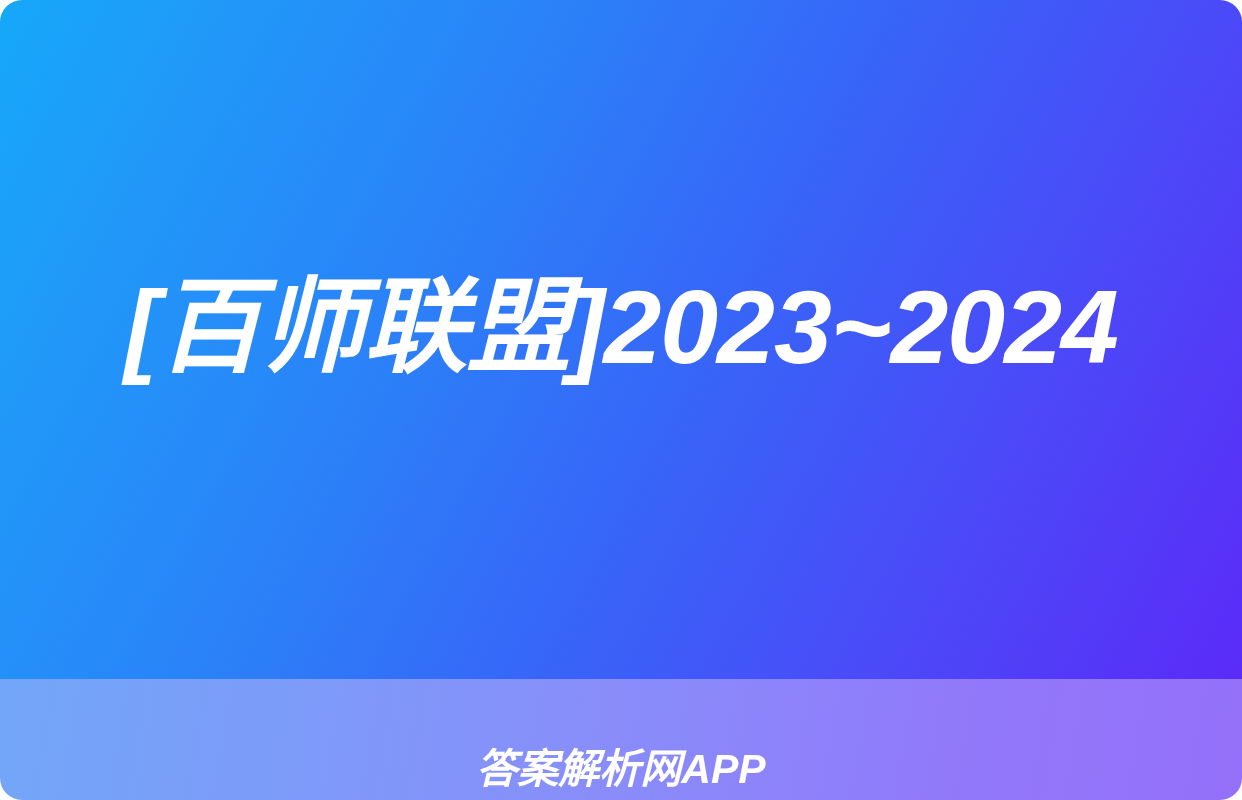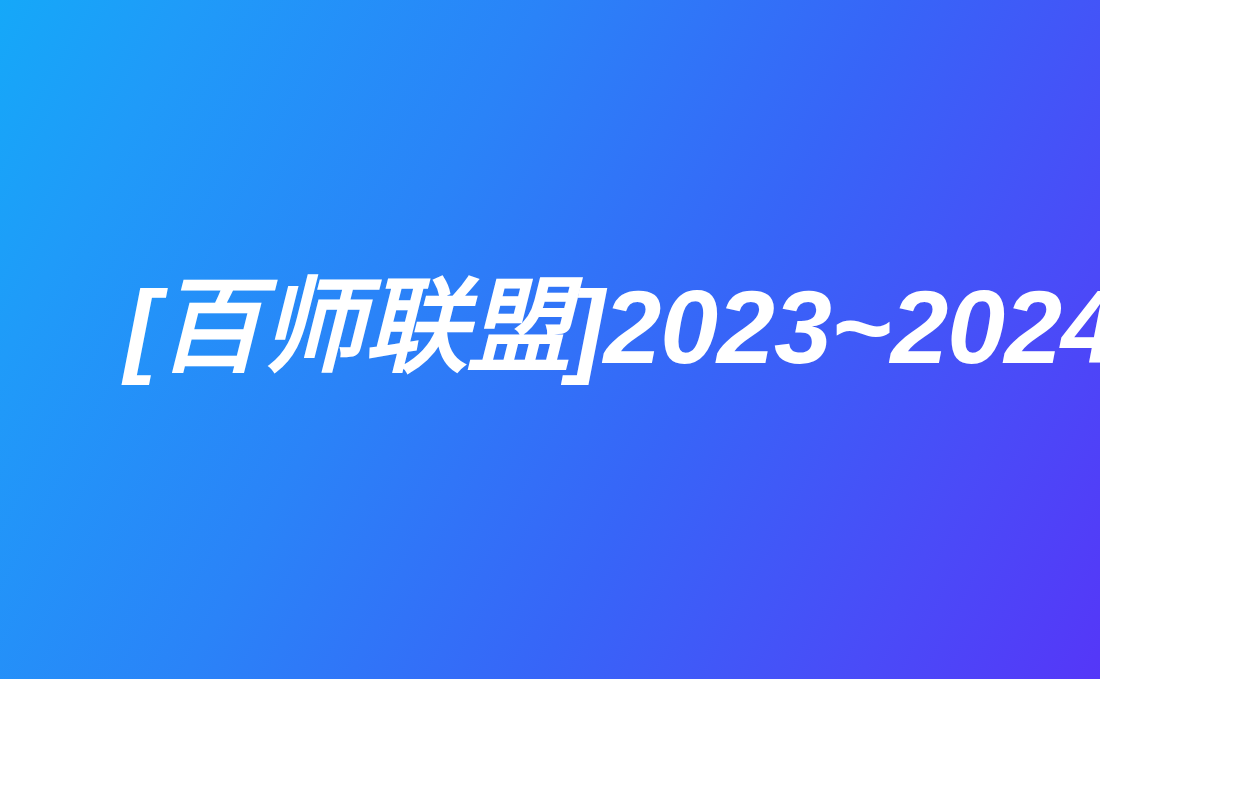--- a/index.html
+++ b/index.html
@@ -5,24 +5,25 @@
 <style>
   html, body {
     margin: 0;
     padding: 0;
     background: #ffffff;
   }
 
   
   .card {
     position: relative;
-    width: 1100px;
+    width: 1242px;
     height: 800px;
     overflow: hidden;
     font-family: "Liberation Sans", "DejaVu Sans", sans-serif;
+    border-radius: 22px;
     -webkit-font-smoothing: antialiased;
   }
 
   
   .hero {
     position: absolute;
     left: 0;
     top: 0;
     width: 1242px;
     height: 679px;
@@ -99,14 +100,17 @@
 <body>
 
 <div class="card">
 
   <div class="hero"></div>
 
   <div class="title-block">
     <span class="title-line">[百师联盟]2023~2024</span>
   </div>
 
+  <div class="footer-band">
+    <span class="watermark">答案解析网APP</span>
+  </div>
 
 </div>
 
 </body></html>

